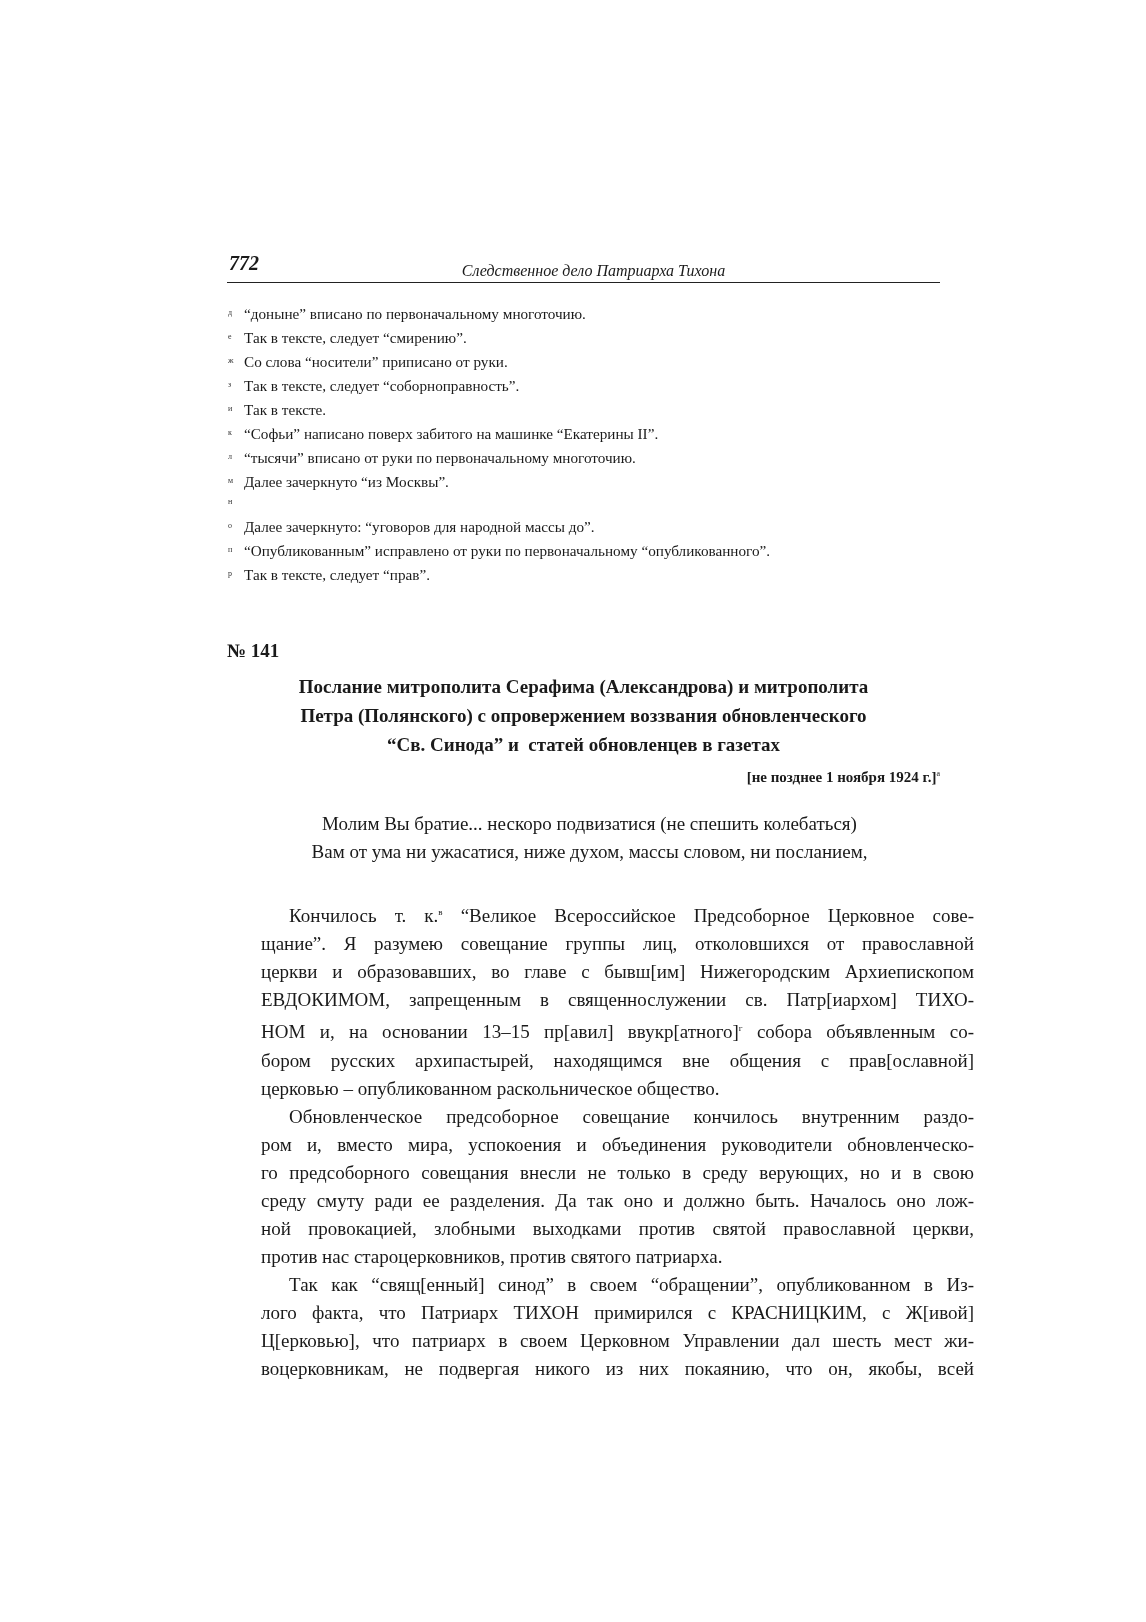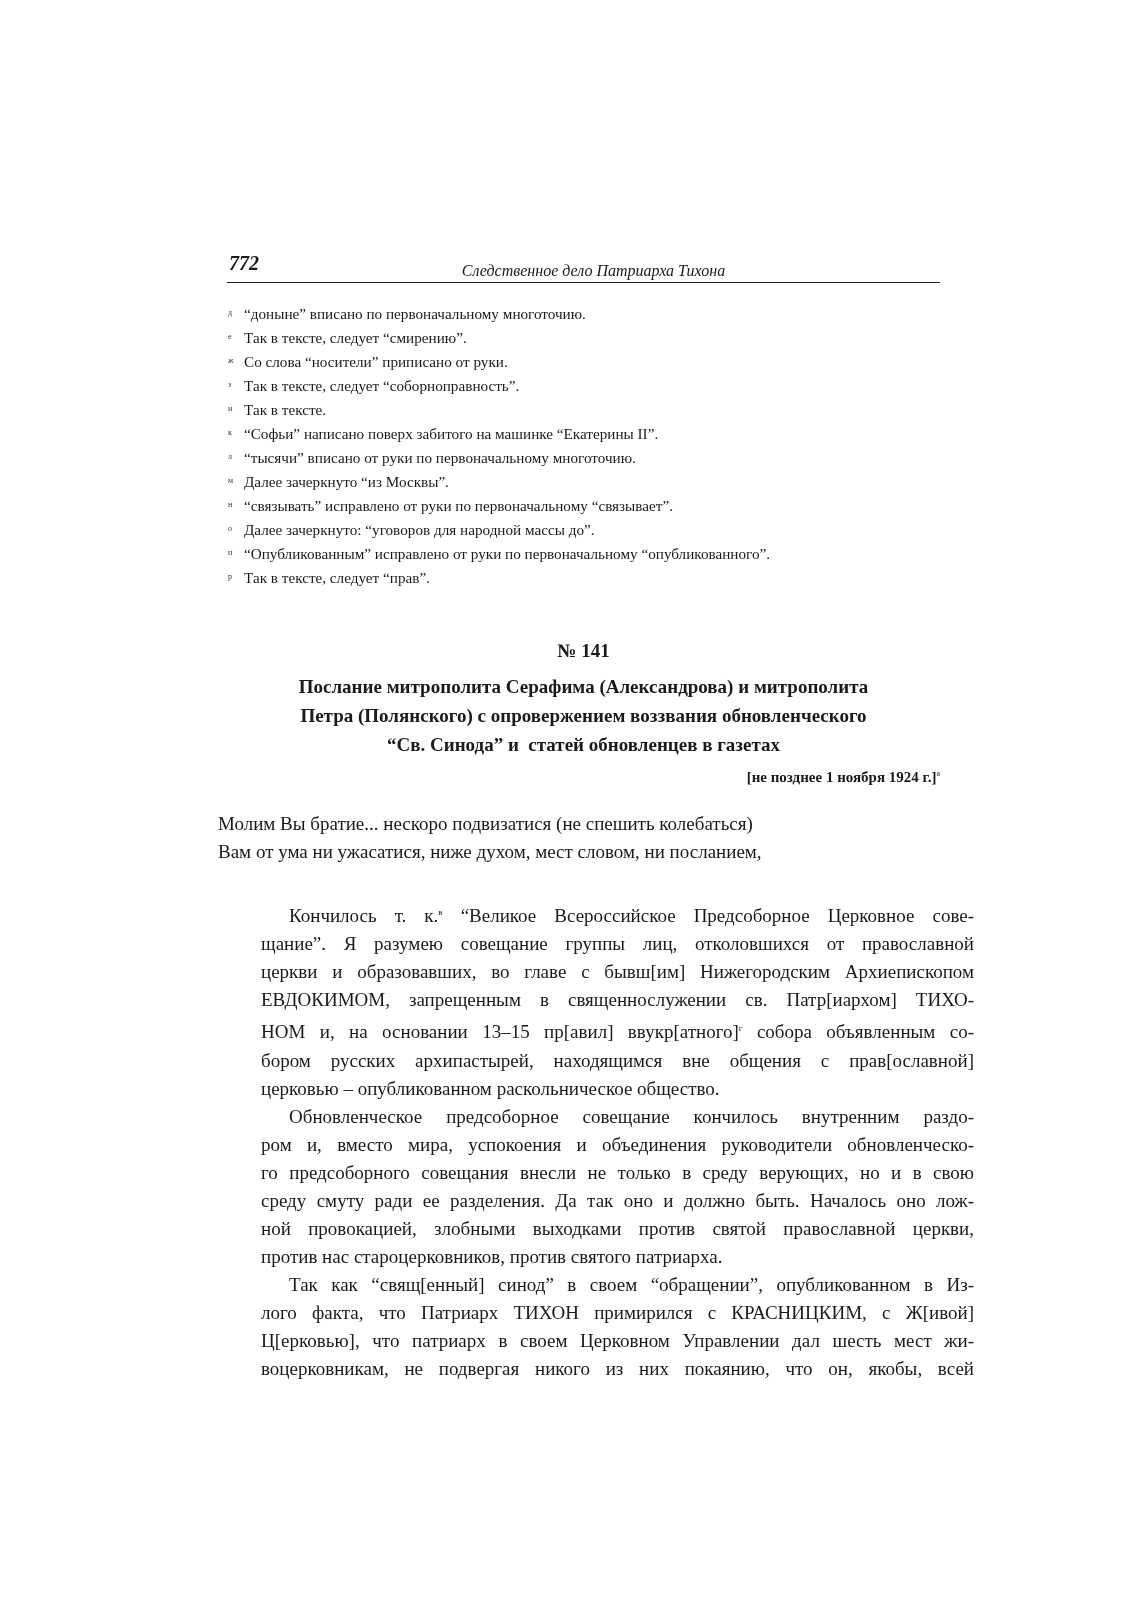--- a/index.html
+++ b/index.html
@@ -19,33 +19,33 @@
     position: absolute; left: 0; right: 0; top: 10px; text-align: center;
     font-size: 16px; font-style: italic; padding-left: 20px;
   }
   .footnotes {
     position: absolute; left: 228px; top: 303px; width: 700px;
     font-size: 15.2px; line-height: 21px;
   }
   .fn { display: flex; align-items: baseline; white-space: nowrap; }
   .fn-mark { width: 16px; font-size: 8px; position: relative; top: -4px; color: #333; }
   .doc-number {
-    position: absolute; left: 227px; width: 713px; top: 640px; text-align: center;
+    position: absolute; left: 227px; width: 713px; top: 640px; 
     font-size: 19px; font-weight: bold;
   }
   .doc-title {
     position: absolute; left: 227px; width: 713px; top: 672px; text-align: center;
     font-size: 19px; font-weight: bold; line-height: 29px;
   }
   .doc-date {
     position: absolute; right: 206px; top: 769px; font-size: 15px; font-weight: bold;
   }
   .doc-date sup { font-size: 8px; font-weight: normal; }
   .epigraph {
-    position: absolute; left: 218px; width: 713px; top: 810px; 
+    position: absolute; left: 233px; width: 713px; top: 810px; text-align: center;
     font-size: 19px; line-height: 28px;
   }
   .epigraph sup { font-size: 10px; }
   .body-text {
     position: absolute; left: 227px; width: 713px; top: 898px;
     font-size: 19px; line-height: 28px; text-align: justify; margin-left: 34px;
   }
   .line { display: block; text-align: justify; text-align-last: justify; white-space: nowrap; }
   .line.last { text-align-last: left; }
   .line.first { text-indent: 28px; }
@@ -89,21 +89,20 @@
     <div class="fn">
         <span class="fn-mark">л</span>
         <span>“тысячи” вписано от руки по первоначальному многоточию.</span>
       </div>
     <div class="fn">
         <span class="fn-mark">м</span>
         <span>Далее зачеркнуто “из Москвы”.</span>
       </div>
     <div class="fn">
         <span class="fn-mark">н</span>
-        <span>“связывать” исправлено от руки по первоначальному “связывает”.</span>
       </div>
     <div class="fn">
         <span class="fn-mark">о</span>
         <span>Далее зачеркнуто: “уговоров для народной массы до”.</span>
       </div>
     <div class="fn">
         <span class="fn-mark">п</span>
         <span>“Опубликованным” исправлено от руки по первоначальному “опубликованного”.</span>
       </div>
     <div class="fn">
@@ -117,21 +116,21 @@
   <div class="doc-title">
     <div>Послание митрополита Серафима (Александрова) и митрополита</div>
     <div>Петра (Полянского) с опровержением воззвания обновленческого</div>
     <div style="white-space: pre;">“Св. Синода” и  статей обновленцев в газетах</div>
   </div>
 
   <div class="doc-date"><span>[не позднее 1 ноября 1924 г.]</span><sup>а</sup></div>
 
   <div class="epigraph">
     <div>Молим Вы братие... нескоро подвизатися (не спешить колебаться)</div>
-    <div>Вам от ума ни ужасатися, ниже духом, мест словом, ни посланием,</div>
+    <div>Вам от ума ни ужасатися, ниже духом, массы словом, ни посланием,</div>
   </div>
 
   <div class="body-text">
     <div class="para-block">
       <span class="line first"><span>Кончилось т. к.</span><sup>в</sup><span> “Великое Всероссийское Предсоборное Церковное сове-</span></span>
       <span class="line">щание”. Я разумею совещание группы лиц, отколовшихся от православной</span>
       <span class="line">церкви и образовавших, во главе с бывш[им] Нижегородским Архиепископом</span>
       <span class="line">ЕВДОКИМОМ, запрещенным в священнослужении св. Патр[иархом] ТИХО-</span>
       <span class="line"><span>НОМ и, на основании 13–15 пр[авил] ввукр[атного]</span><sup>г</sup><span> собора объявленным со-</span></span>
       <span class="line">бором русских архипастырей, находящимся вне общения с прав[ославной]</span>

